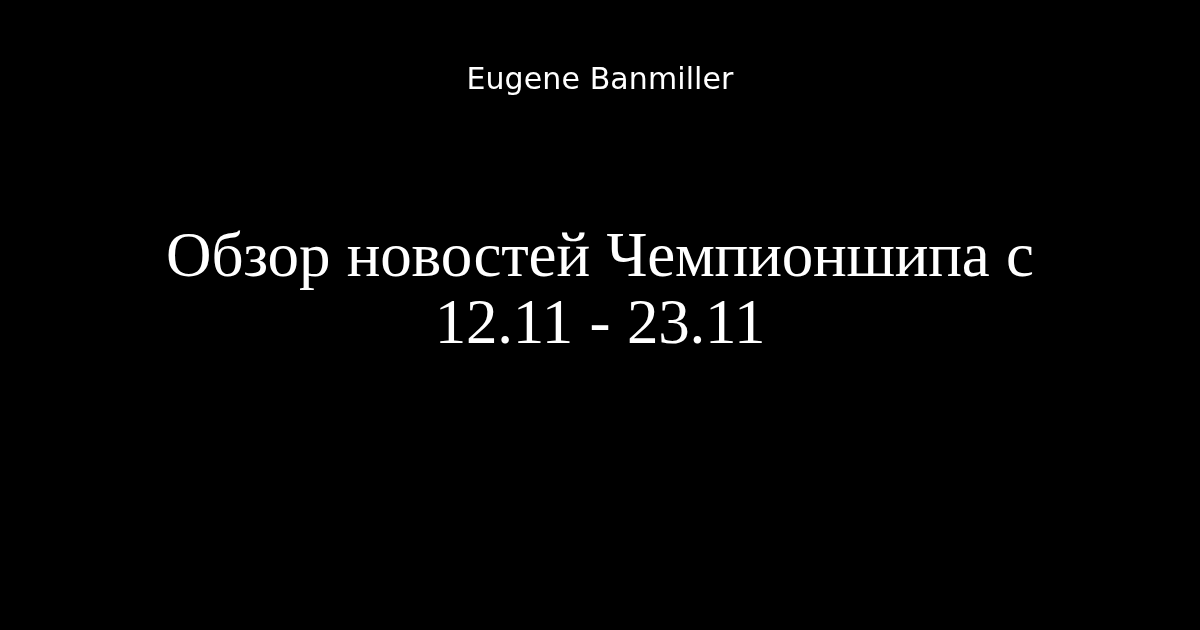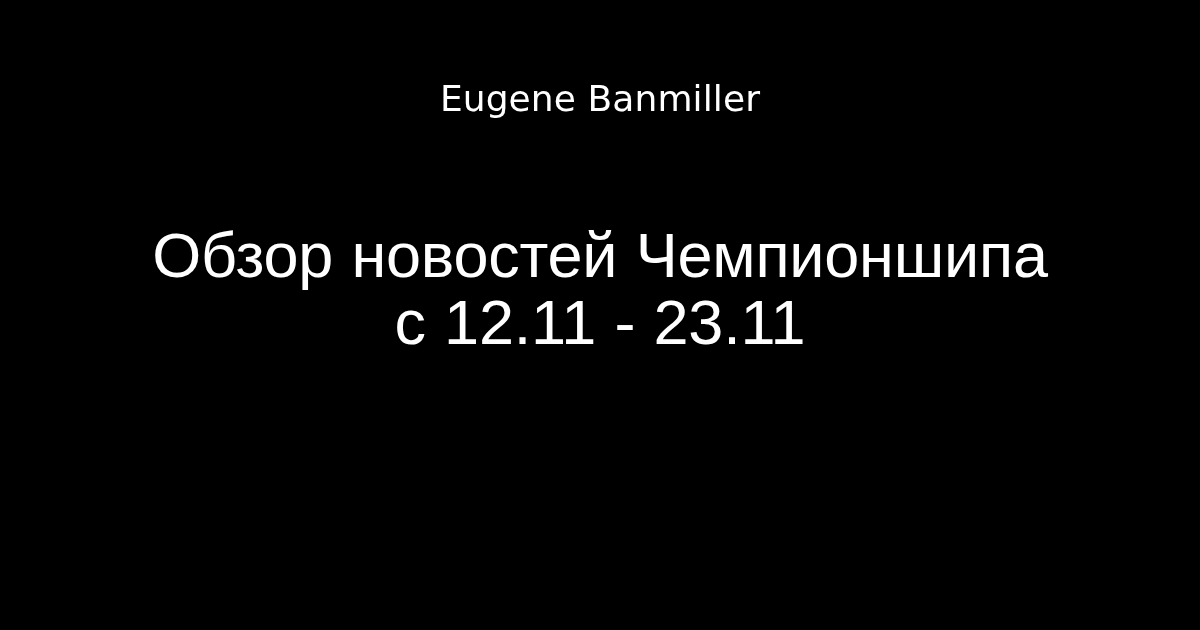--- a/index.html
+++ b/index.html
@@ -21,27 +21,27 @@
     box-sizing: border-box;
     width: 1200px;
     height: 630px;
     background: #000000;
     display: block;
   }
 
   
   .byline {
     position: absolute;
-    top: 82px;
+    top: 62px;
     left: 0;
     width: 1200px;
     text-align: center;
     color: #ffffff;
     font-family: "DejaVu Sans", "Liberation Sans", sans-serif;
-    font-size: 36px;
+    font-size: 30px;
     font-weight: 500;
     line-height: 34px;
     letter-spacing: 0.1px;
     white-space: nowrap;
   }
 
   
   .headline-wrap {
     position: absolute;
     top: 222px;
@@ -49,21 +49,21 @@
     width: 1200px;
     display: flex;
     justify-content: center;
   }
 
   .headline {
     width: 900px;
     margin: 0;
     text-align: center;
     color: #ffffff;
-    font-family: Liberation Sans, sans-serif;
+    font-family: Liberation Serif, serif;
     font-size: 63px;
     font-weight: 400;
     line-height: 67px;
     letter-spacing: -0.2px;
     font-feature-settings: "onum" 1;
     font-variant-numeric: oldstyle-nums;
     word-spacing: 1px;
   }
 </style>
 </head>

